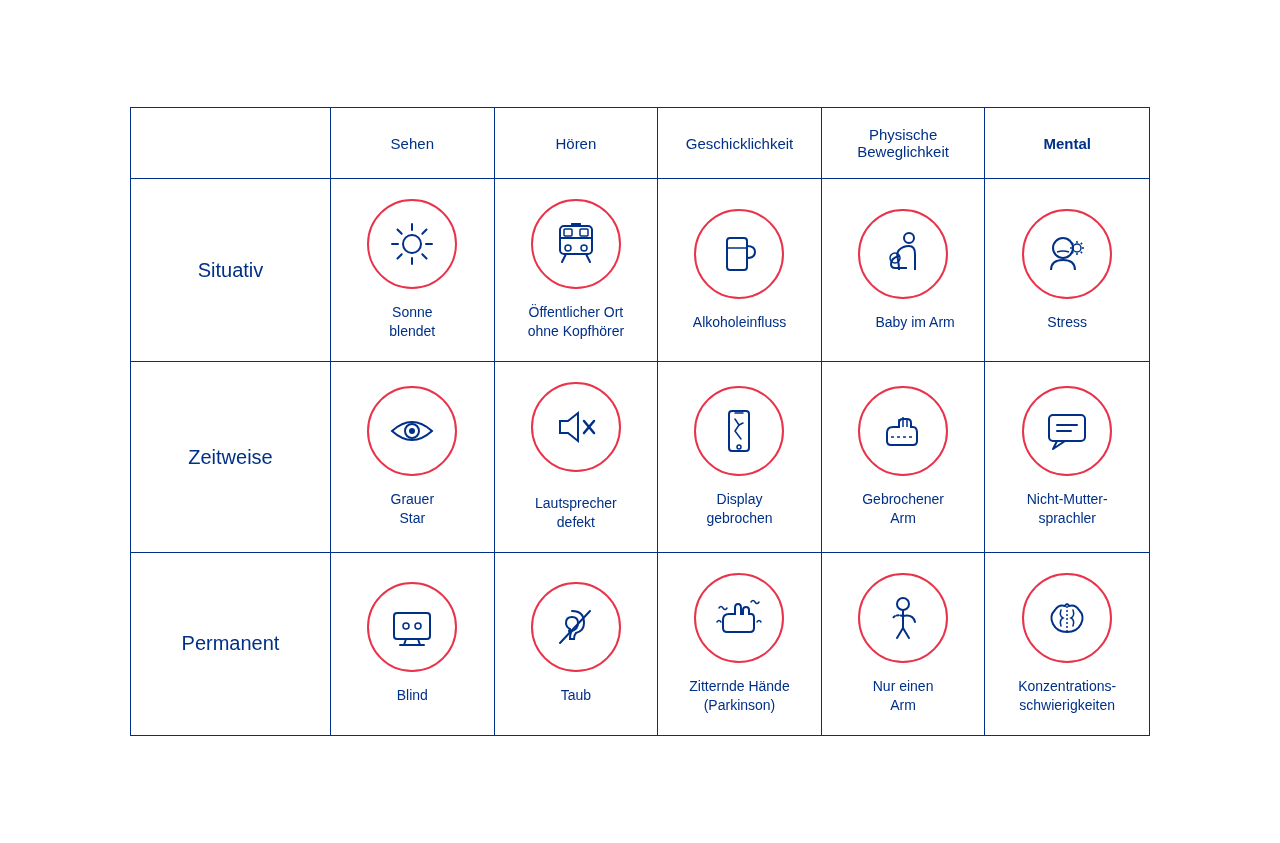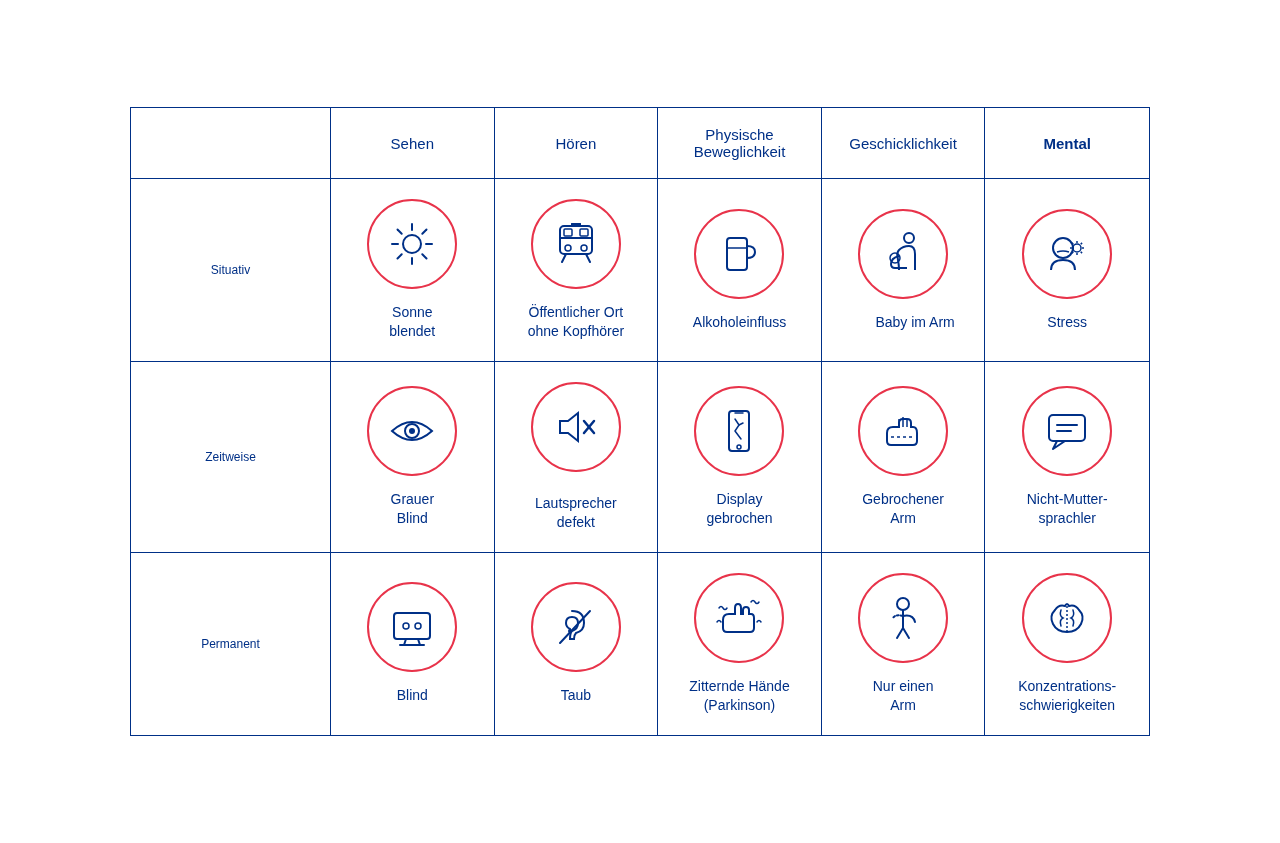--- a/index.html
+++ b/index.html
@@ -29,21 +29,21 @@
       align-items: center;
       justify-content: center;
       padding: 18px 10px 18px 10px;
       text-align: center;
     }
     .cell:last-child, .cell:nth-child(6n) {
       border-right: none;
     }
     .row-label {
       color: #003087;
-      font-size: 12px;
+      font-size: 20px;
       font-weight: 400;
       border-right: 1.5px solid #003087;
     }
     .col-header {
       color: #003087;
       font-size: 15px;
       font-weight: 400;
       border-right: 1.5px solid #003087;
     }
     .col-header:last-child { border-right: none; }
@@ -86,25 +86,25 @@
 <div class="table-wrap">
   <div class="grid">
 
     <div class="cell corner" style="border-bottom:1.5px solid #003087;"></div>
     <div class="cell col-header">
       <span>Sehen</span>
     </div>
     <div class="cell col-header">
       <span>Hören</span>
     </div>
+    <div class="cell col-header">
+      <span>Geschicklichkeit</span>
+    </div>
     <div class="cell col-header" style="white-space:pre-line;">Physische
 Beweglichkeit</div>
-    <div class="cell col-header">
-      <span>Geschicklichkeit</span>
-    </div>
     <div class="cell col-header" style="border-right:none;font-weight:bold;">
       <span>Mental</span>
     </div>
 
     <div class="cell row-label" style="min-height:180px;">
       <span>Situativ</span>
     </div>
 
     <div class="icon-cell">
       <div class="icon-circle">
@@ -204,21 +204,21 @@
 
     <div class="icon-cell">
       <div class="icon-circle">
         <svg viewBox="0 0 52 52" fill="none" xmlns="http://www.w3.org/2000/svg">
           <path d="M6 26 Q26 8 46 26 Q26 44 6 26Z" stroke="#003087" stroke-width="2" fill="none"></path>
           <circle cx="26" cy="26" r="7" stroke="#003087" stroke-width="2"></circle>
           <circle cx="26" cy="26" r="3" fill="#003087"></circle>
         </svg>
       </div>
       <span class="icon-label" style="white-space:pre-line;">Grauer
-Blind</span>
+Star</span>
     </div>
 
     <div class="icon-cell">
       <div class="icon-circle">
         <svg viewBox="0 0 52 52" fill="none" xmlns="http://www.w3.org/2000/svg">
           <polygon points="10,20 10,32 18,32 28,40 28,12 18,20" stroke="#003087" stroke-width="2" fill="none"></polygon>
           <line x1="34" y1="20" x2="44" y2="32" stroke="#003087" stroke-width="2.5" stroke-linecap="round"></line>
           <line x1="44" y1="20" x2="34" y2="32" stroke="#003087" stroke-width="2.5" stroke-linecap="round"></line>
         </svg>
       </div>

